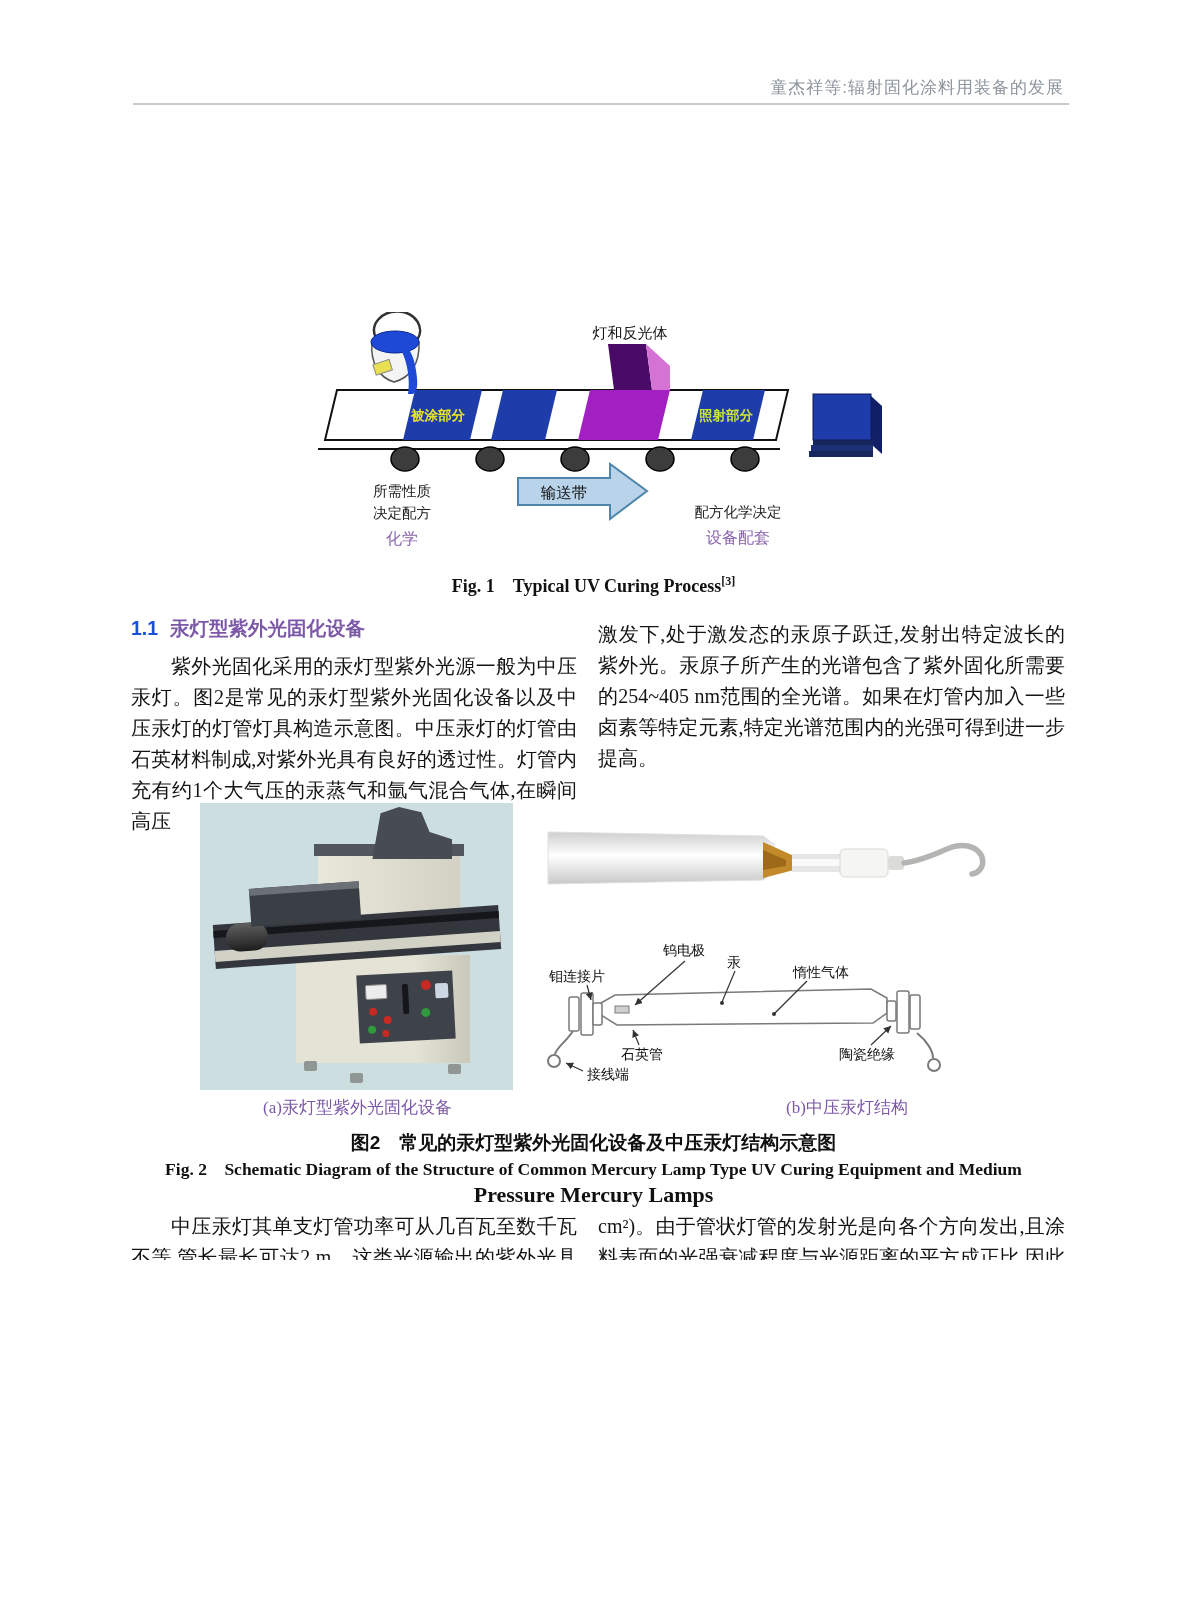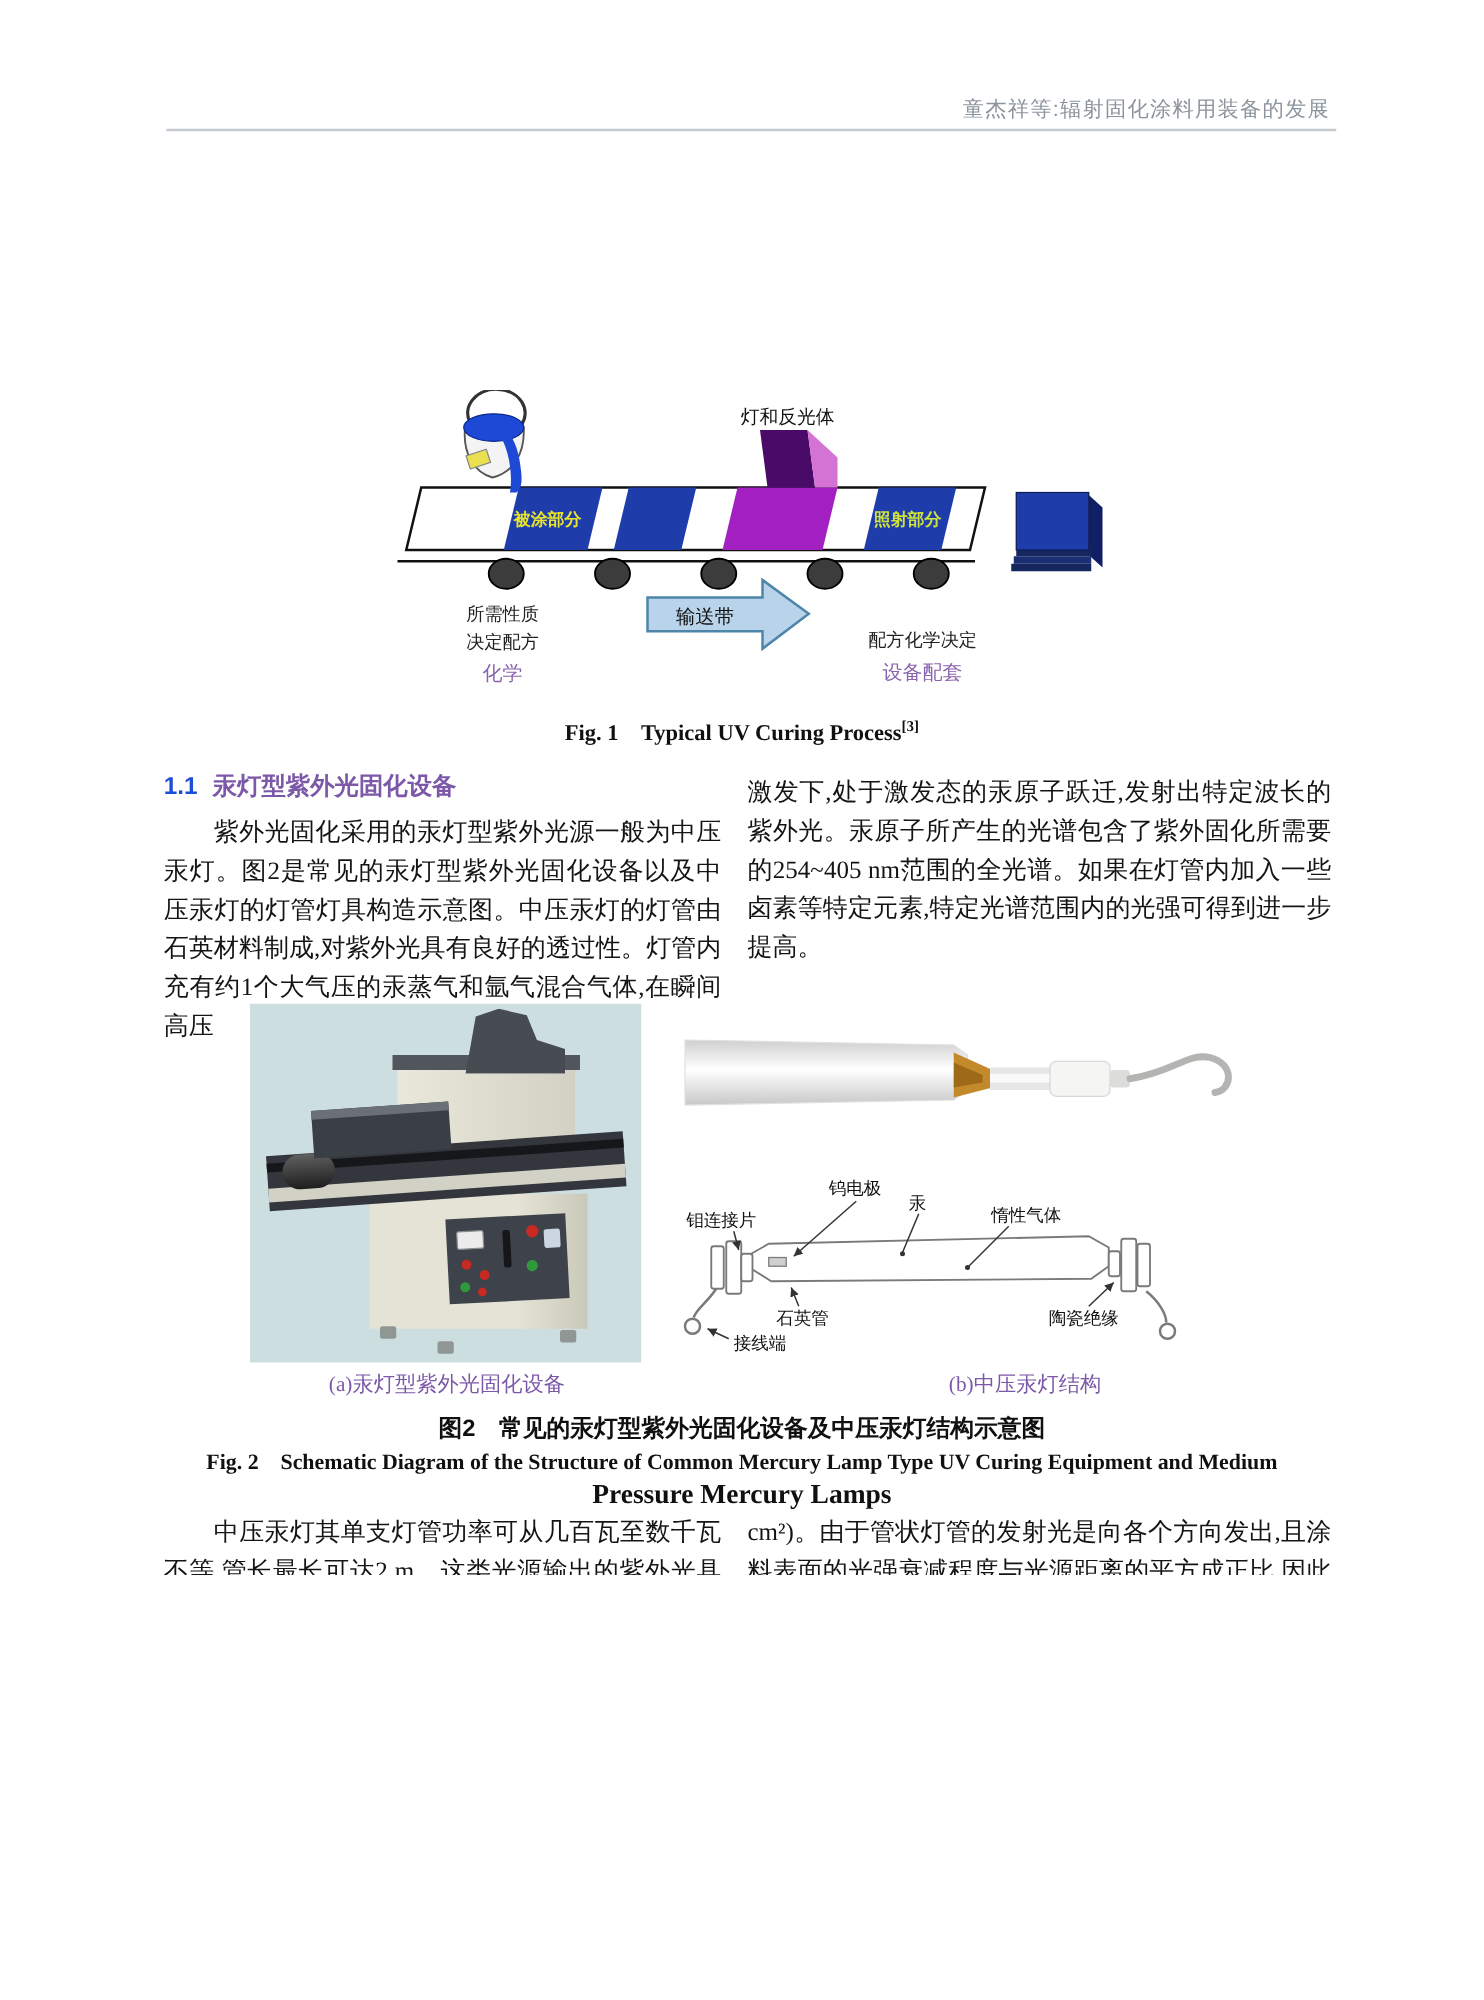--- a/index.html
+++ b/index.html
@@ -34,21 +34,21 @@
 
   
   .figcap{position:absolute;left:0;width:1187px;text-align:center;font-weight:bold;color:#101010;}
   #cap1-zh{top:548px;font-size:19px;font-family:"Liberation Sans","DejaVu Sans",sans-serif;}
   #cap1-en{top:574px;font-size:18px;font-family:"Liberation Serif",serif;}
   #cap2-zh{top:1130px;font-size:19px;font-family:"Liberation Sans","DejaVu Sans",sans-serif;}
   #cap2-en1{top:1157px;font-size:17.5px;}
   #cap2-en2{top:1182px;font-size:22px;}
   .sub-cap{position:absolute;top:1096px;font-size:17px;color:#7c58a8;text-align:center;}
   #sub-a{left:200px;width:315px;}
-  #sub-b{left:655px;width:330px;}
+  #sub-b{left:682px;width:330px;}
 
   
   .fig2a{position:absolute;left:200px;top:803px;width:313px;height:287px;background:#cddee1;}
   .fig2a div{position:absolute;}
   .m-base{left:96px;top:152px;width:174px;height:108px;background:linear-gradient(90deg,#e4e3d5 68%,#c9c8b9);}
   .m-upper{left:118px;top:50px;width:142px;height:66px;background:linear-gradient(90deg,#e9e8da,#d2d1c3);}
   .m-upper::before{content:"";position:absolute;left:-4px;top:-9px;width:150px;height:12px;background:#51555c;}
   .m-hood{left:150px;top:4px;width:102px;height:52px;background:#474b52;
           clip-path:polygon(22% 100%,30% 12%,48% 0,70% 10%,78% 48%,100% 62%,100% 100%);}
   .m-conveyor{left:14px;top:112px;width:286px;height:44px;background:#33373d;transform:rotate(-4deg);}

